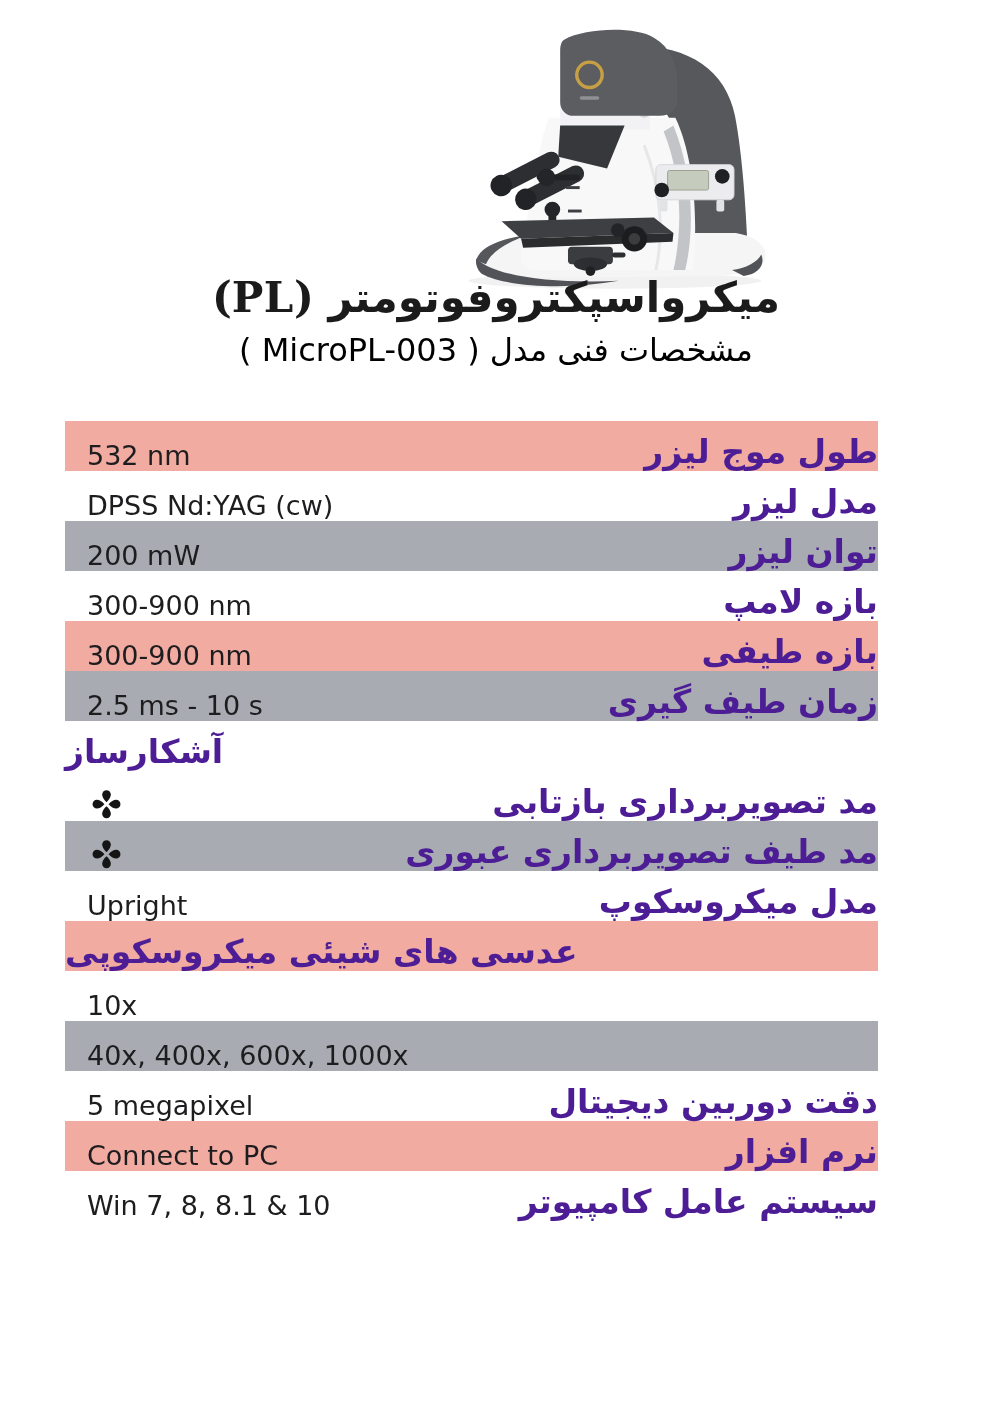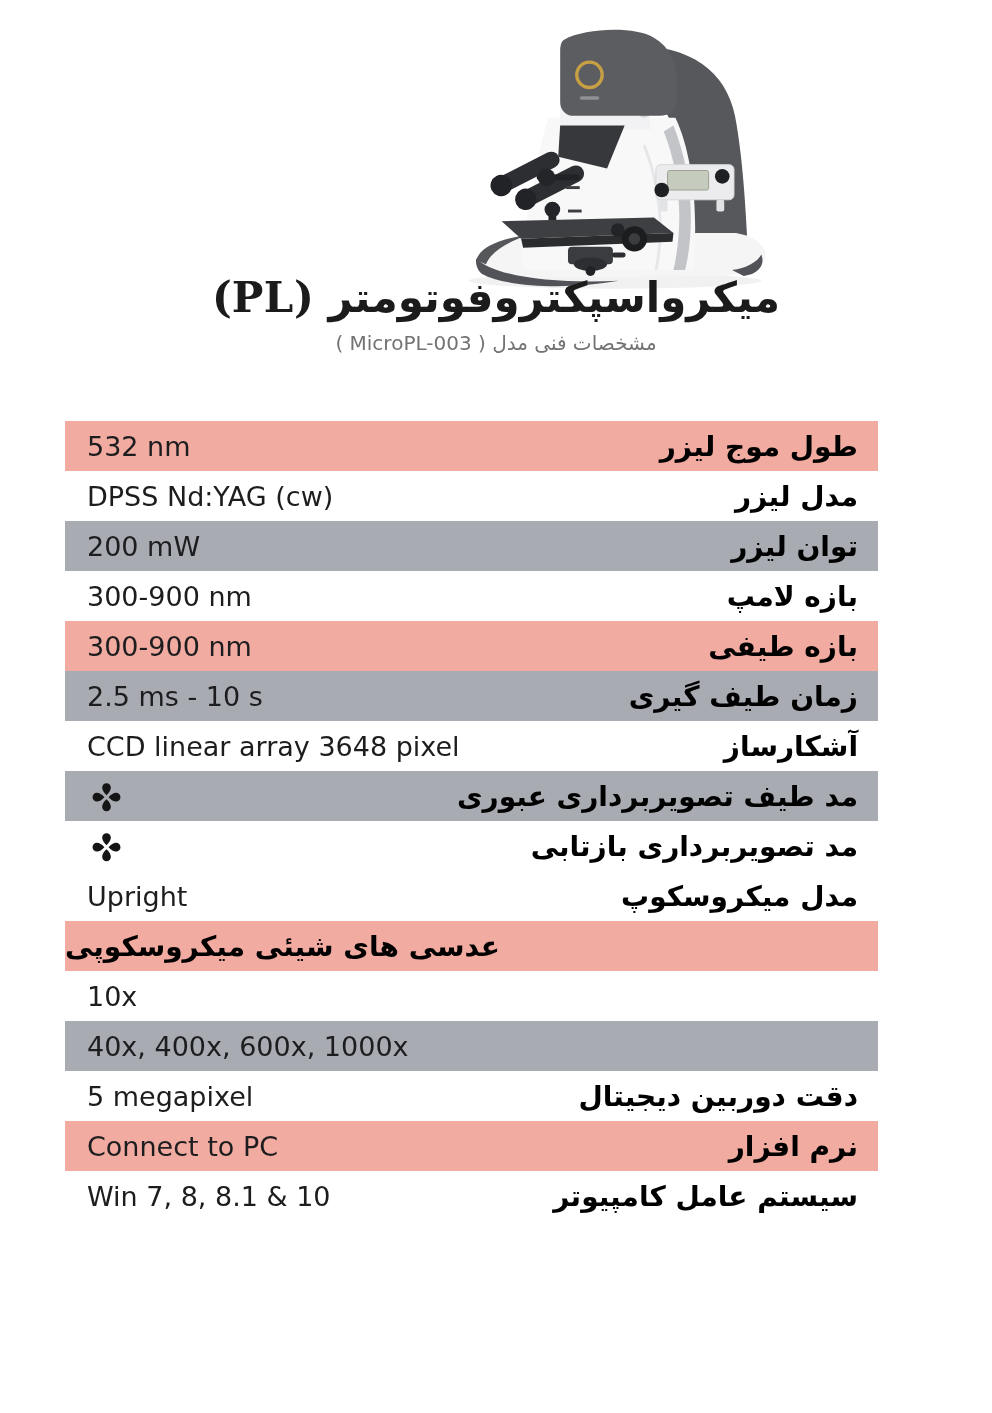--- a/index.html
+++ b/index.html
@@ -12,38 +12,38 @@
   .hero svg { width:100%; height:100%; display:block; }
 
   
   .header { position:absolute; top:272px; left:0; width:100%; text-align:center; }
   .title {
     margin:0; font-size:42px; font-weight:bold; color:#1b1b1b; line-height:1.25;
     letter-spacing:0.5px;
   }
   .title .latin-serif { font-family:"DejaVu Serif", serif; font-weight:bold; }
   .subtitle {
-    margin:6px 0 4px; font-size:20px; font-weight:normal; color:#737373; line-height:1.2;
+    margin:6px 0 4px; font-size:32px; font-weight:normal; color:#000000; line-height:1.2;
   }
 
   
   .spec-table { position:absolute; top:421px; left:65px; width:813px; }
   .row {
-    display:flex; align-items:center; justify-content:space-between;
+    display:flex; align-items:flex-end; justify-content:space-between;
     height:50px; width:100%;
   }
   .bg-salmon { background:var(--salmon, #F2ABA0); }
   .bg-gray   { background:var(--gray, #A8ACB2); }
   .bg-white  { background:transparent; }
   .value {
     font-size:27px; color:#1d1d1f; padding-left:22px; white-space:nowrap;
     display:flex; align-items:center;
   }
   .label {
-    font-size:28px; font-weight:bold; color:#000000; padding-right:20px; white-space:nowrap;
+    font-size:33px; font-weight:bold; color:#4c1d95; white-space:nowrap;
   }
   .asterisk { width:33px; height:35px; margin-left:3px; display:block; }
 </style>
 </head>
 <body>
 
 <div class="page">
 
   <div class="hero">
     <svg viewBox="0 0 340 290" aria-hidden="true">
@@ -138,51 +138,50 @@
     <div class="label" dir="rtl">بازه طیفی</div>
   </div>
 
 
   <div class="row bg-gray">
     <div class="value">2.5 ms - 10 s</div>
     <div class="label" dir="rtl">زمان طیف گیری</div>
   </div>
 
   <div class="row bg-white">
-    <div class="value">CCD linear array 3648 pixel</div>
     <div class="label" dir="rtl">آشکارساز</div>
   </div>
 
 
-  <div class="row bg-gray">
+  <div class="row bg-white">
     <div class="value">
   <svg class="asterisk" viewBox="-24 -26 48 50" aria-hidden="true">
     <g class="asterisk-fill" fill="#151515">
       <path d="M0 -3 C 4 -6.5, 6.3 -10.5, 6.3 -14 A 6.3 6.3 0 1 0 -6.3 -14 C -6.3 -10.5, -4 -6.5, 0 -3 Z"></path>
       <path transform="rotate(90)" d="M0 -3 C 4 -6.5, 6.3 -10.5, 6.3 -14 A 6.3 6.3 0 1 0 -6.3 -14 C -6.3 -10.5, -4 -6.5, 0 -3 Z"></path>
       <path transform="rotate(180)" d="M0 -3 C 4 -6.5, 6.3 -10.5, 6.3 -14 A 6.3 6.3 0 1 0 -6.3 -14 C -6.3 -10.5, -4 -6.5, 0 -3 Z"></path>
       <path transform="rotate(270)" d="M0 -3 C 4 -6.5, 6.3 -10.5, 6.3 -14 A 6.3 6.3 0 1 0 -6.3 -14 C -6.3 -10.5, -4 -6.5, 0 -3 Z"></path>
     </g>
   </svg>
 </div>
-    <div class="label" dir="rtl">مد  طیف تصویربرداری عبوری</div>
-  </div>
-
-  <div class="row bg-white">
+    <div class="label" dir="rtl">مد  تصویربرداری بازتابی</div>
+  </div>
+
+  <div class="row bg-gray">
     <div class="value">
   <svg class="asterisk" viewBox="-24 -26 48 50" aria-hidden="true">
     <g class="asterisk-fill" fill="#151515">
       <path d="M0 -3 C 4 -6.5, 6.3 -10.5, 6.3 -14 A 6.3 6.3 0 1 0 -6.3 -14 C -6.3 -10.5, -4 -6.5, 0 -3 Z"></path>
       <path transform="rotate(90)" d="M0 -3 C 4 -6.5, 6.3 -10.5, 6.3 -14 A 6.3 6.3 0 1 0 -6.3 -14 C -6.3 -10.5, -4 -6.5, 0 -3 Z"></path>
       <path transform="rotate(180)" d="M0 -3 C 4 -6.5, 6.3 -10.5, 6.3 -14 A 6.3 6.3 0 1 0 -6.3 -14 C -6.3 -10.5, -4 -6.5, 0 -3 Z"></path>
       <path transform="rotate(270)" d="M0 -3 C 4 -6.5, 6.3 -10.5, 6.3 -14 A 6.3 6.3 0 1 0 -6.3 -14 C -6.3 -10.5, -4 -6.5, 0 -3 Z"></path>
     </g>
   </svg>
 </div>
-    <div class="label" dir="rtl">مد  تصویربرداری بازتابی</div>
+    <div class="label" dir="rtl">مد  طیف تصویربرداری عبوری</div>
   </div>
 
   <div class="row bg-white">
     <div class="value">Upright</div>
     <div class="label" dir="rtl">مدل میکروسکوپ</div>
   </div>
 
   <div class="row bg-salmon">
     <div class="label" dir="rtl">عدسی های شیئی میکروسکوپی</div>
   </div>

